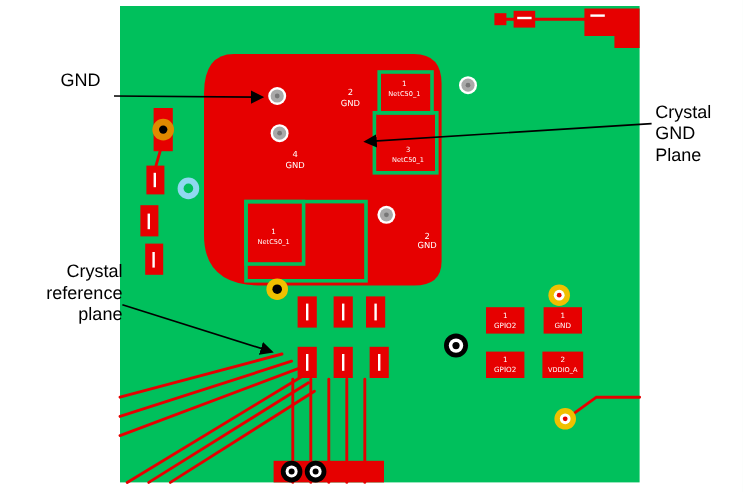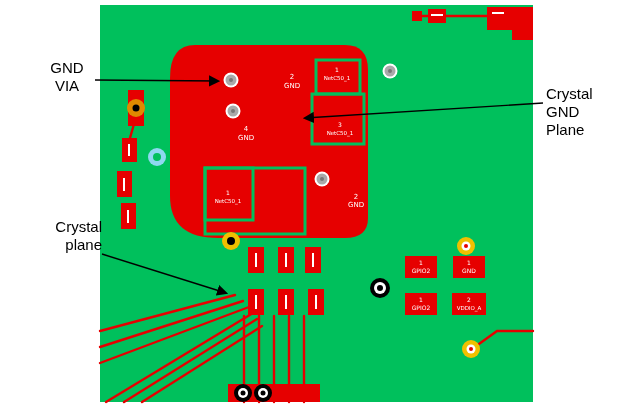--- a/index.html
+++ b/index.html
@@ -175,27 +175,27 @@
 
     <g stroke="#000000" stroke-width="1.4" fill="none">
       <line x1="95" y1="80" x2="218" y2="81" marker-end="url(#arrow)"></line>
       <line x1="543" y1="103" x2="305" y2="118" marker-end="url(#arrow)"></line>
       <line x1="102" y1="254" x2="226" y2="293" marker-end="url(#arrow)"></line>
     </g>
   </svg>
 
   <div class="ann center" style="left:35px;top:59px;width:64px;">
     <div>GND</div>
-    <div>VIA</div>
   </div>
 
   <div class="ann left" style="left:546px;top:85px;width:72px;">
     <div>Crystal</div>
     <div>GND</div>
     <div>Plane</div>
   </div>
 
   <div class="ann right" style="left:12px;top:218px;width:90px;">
     <div>Crystal</div>
+    <div>reference</div>
     <div>plane</div>
   </div>
 
 </div>
 
 </body></html>

